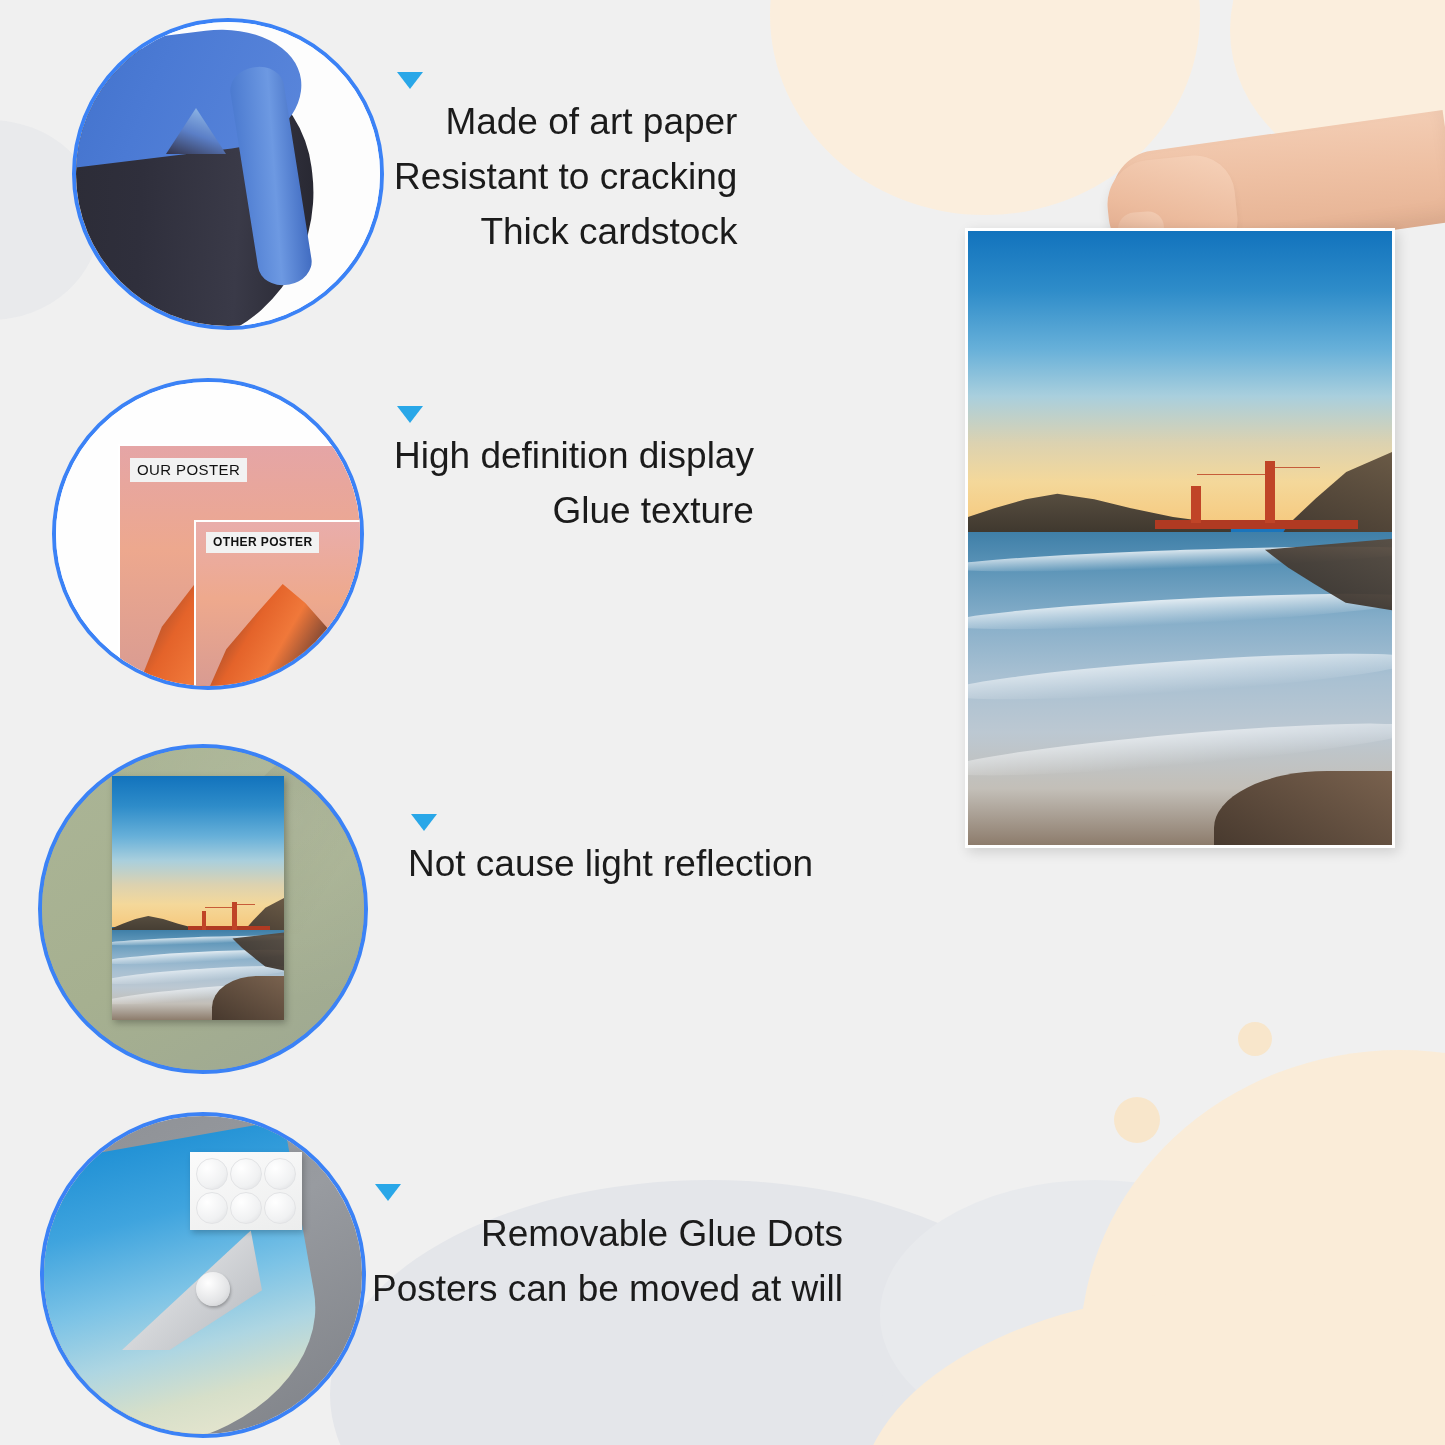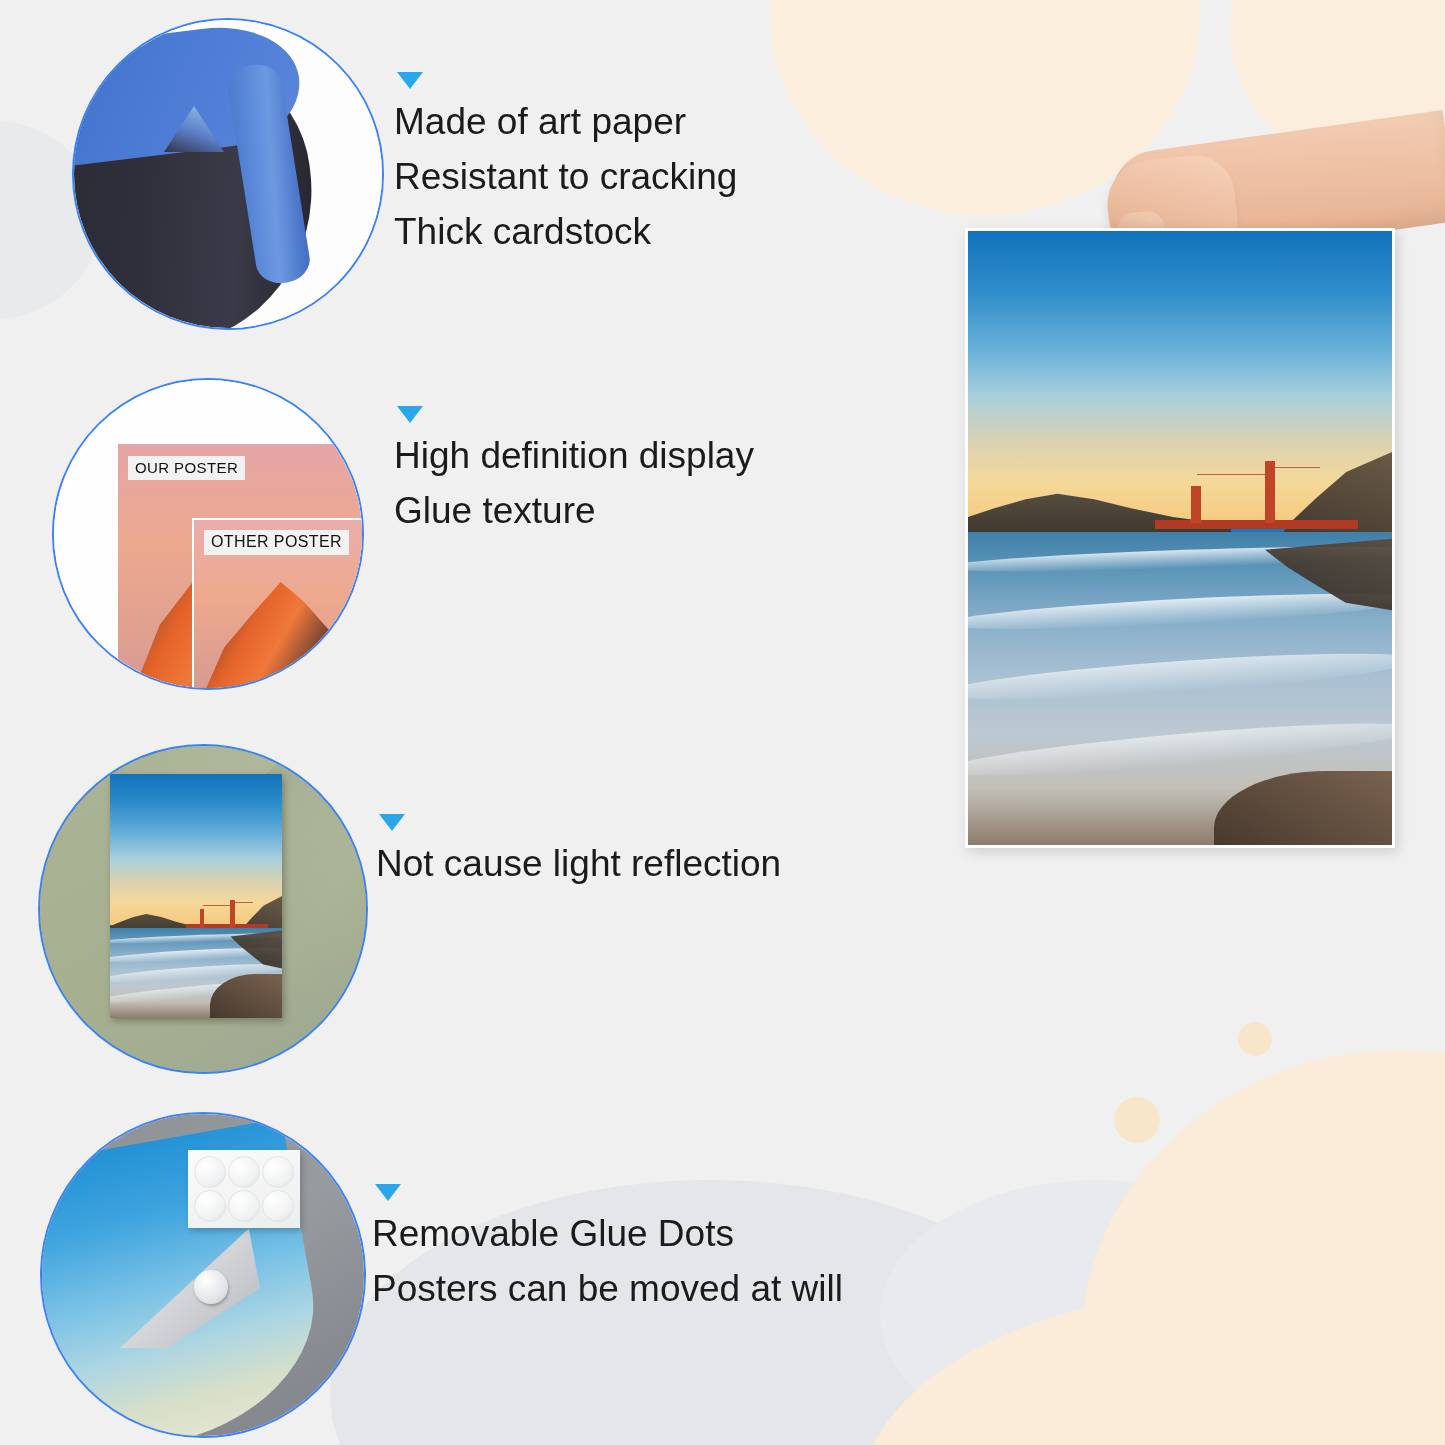--- a/index.html
+++ b/index.html
@@ -65,21 +65,21 @@
   }
   .dot-cream-2 {
     width:34px; height:34px;
     left:1238px; top:1022px;
     background:#f8e6cb;
   }
 
   .thumb-ring {
     position:absolute;
     border-radius:50%;
-    border:2px solid #3b82f6;
+    border:4px solid #3b82f6;
     overflow:hidden;
     background:#fff;
     text-align:center;
   }
 
   
   .c1 { left:72px; top:18px; width:312px; height:312px; }
   .c1 .white-bg { position:absolute; inset:0; background:#fdfdfd; }
   .roll {
     position:absolute;
@@ -146,21 +146,21 @@
     position:absolute;
     background:#f2f2f2;
     color:#111;
     font-size:15px;
     letter-spacing:.4px;
     padding:3px 7px 4px;
     white-space:nowrap;
     z-index:3;
   }
   .plabel.our   { left:10px; top:12px; }
-  .plabel.other { left:10px; top:10px; font-size:16px; }
+  .plabel.other { left:10px; top:10px; font-size:12px;font-weight:bold; }
 
   
   .c3 { left:38px; top:744px; width:330px; height:330px; background:#a9b394; }
   .c3 .wall {
     position:absolute; inset:0;
     background:
       radial-gradient(circle at 78% 22%, rgba(255,255,255,.10), transparent 52%),
       linear-gradient(150deg,#abb596 0%,#a6b090 55%,#9ea892 100%);
   }
   .wall-shade {
@@ -286,40 +286,40 @@
     gap:2px;
     padding:6px;
   }
   .glue-sheet i {
     border-radius:50%;
     background:radial-gradient(circle at 34% 30%,#fff,#f0f1f2 64%,#d9dadd 100%);
     border:1px solid #e2e3e5;
   }
 
   
-  .ftext { position:absolute; }
+  .ftext { position:absolute;text-align:right; }
   .tri {
     width:0; height:0;
     border-left:13px solid transparent;
     border-right:13px solid transparent;
     border-top:17px solid #29a7e8;
     margin-left:3px;
     margin-bottom:6px;
   }
   .fline {
     font-size:37px;
     line-height:1.48;
     color:#1b1b1b;
     white-space:nowrap;
     font-weight:400;
   }
 
   .t1 { left:394px; top:72px; }
   .t2 { left:394px; top:406px; }
-  .t3 { left:376px; top:814px; }
+  .t3 { left:408px; top:814px; }
   .t4 { left:372px; top:1184px; }
 
   
   .hero-wrap { position:absolute; left:940px; top:130px; width:470px; height:740px; }
 
   .arm {
     position:absolute;
     left:172px; top:3px;
     width:340px; height:112px;
     background:linear-gradient(185deg,#f3cdb4 0%,#eec0a3 40%,#e3ad8d 100%);

